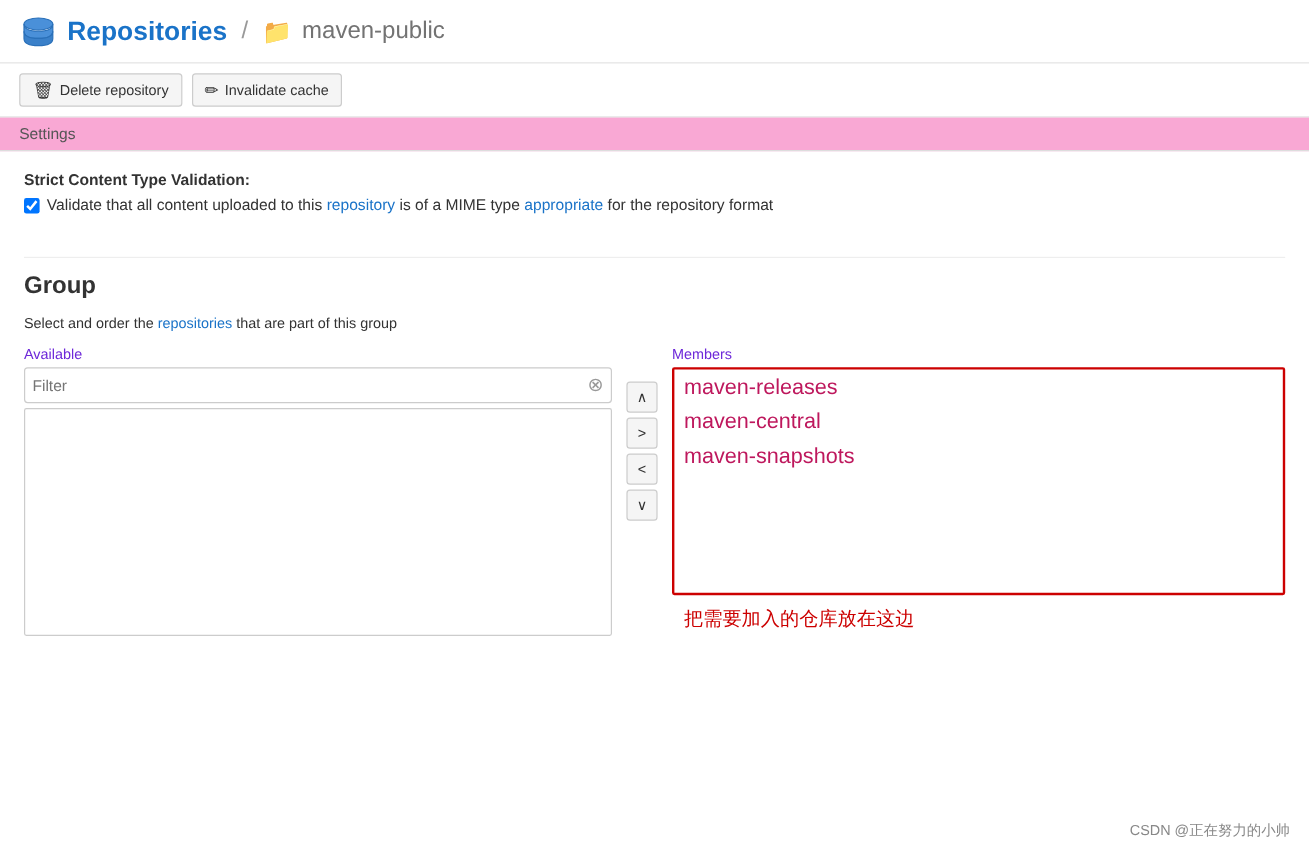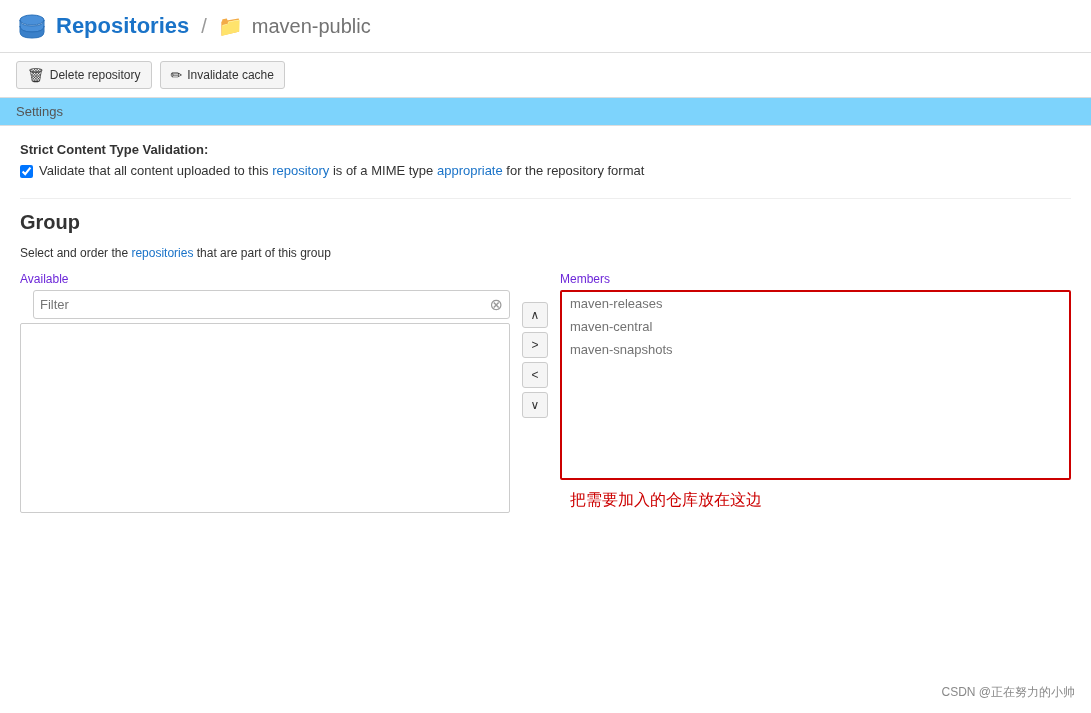--- a/index.html
+++ b/index.html
@@ -62,35 +62,35 @@
       font-size: 12px;
       color: #333;
     }
     .toolbar-btn .btn-icon {
       font-size: 14px;
     }
 
     
     .settings-tab {
       padding: 6px 16px;
-      background: #7dd3fc;
+      background: #f9a8d4;
       border-bottom: 1px solid #ddd;
       font-size: 13px;
       color: #555;
       font-weight: 500;
     }
 
     
     .content {
       padding: 16px 20px;
     }
 
     
     .section-strict {
-      margin-bottom: 20px;
+      margin-bottom: 36px;
     }
     .section-strict .section-label {
       font-weight: bold;
       font-size: 13px;
       margin-bottom: 6px;
     }
     .section-strict .validate-row {
       display: flex;
       align-items: flex-start;
       gap: 6px;
@@ -150,21 +150,20 @@
       margin-bottom: 4px;
     }
     .filter-box {
       display: flex;
       align-items: center;
       border: 1px solid #ccc;
       border-radius: 3px;
       padding: 4px 6px;
       margin-bottom: 4px;
       background: #fff;
-      margin-left: 13px;
     }
     .filter-input {
       border: none;
       outline: none;
       flex: 1;
       font-size: 13px;
       color: #999;
     }
     .filter-clear {
       color: #999;
@@ -181,22 +180,22 @@
     .members-list {
       border: 2px solid #cc0000;
       border-radius: 2px;
       height: 190px;
       background: #fff;
       overflow-y: auto;
     }
     .list-item {
       padding: 4px 8px;
       cursor: pointer;
-      font-size: 13px;
-      color: #737373;
+      font-size: 18px;
+      color: #be185d;
     }
 
     
     .arrow-btn {
       width: 26px;
       height: 26px;
       border: 1px solid #ccc;
       border-radius: 3px;
       background: #f5f5f5;
       cursor: pointer;

